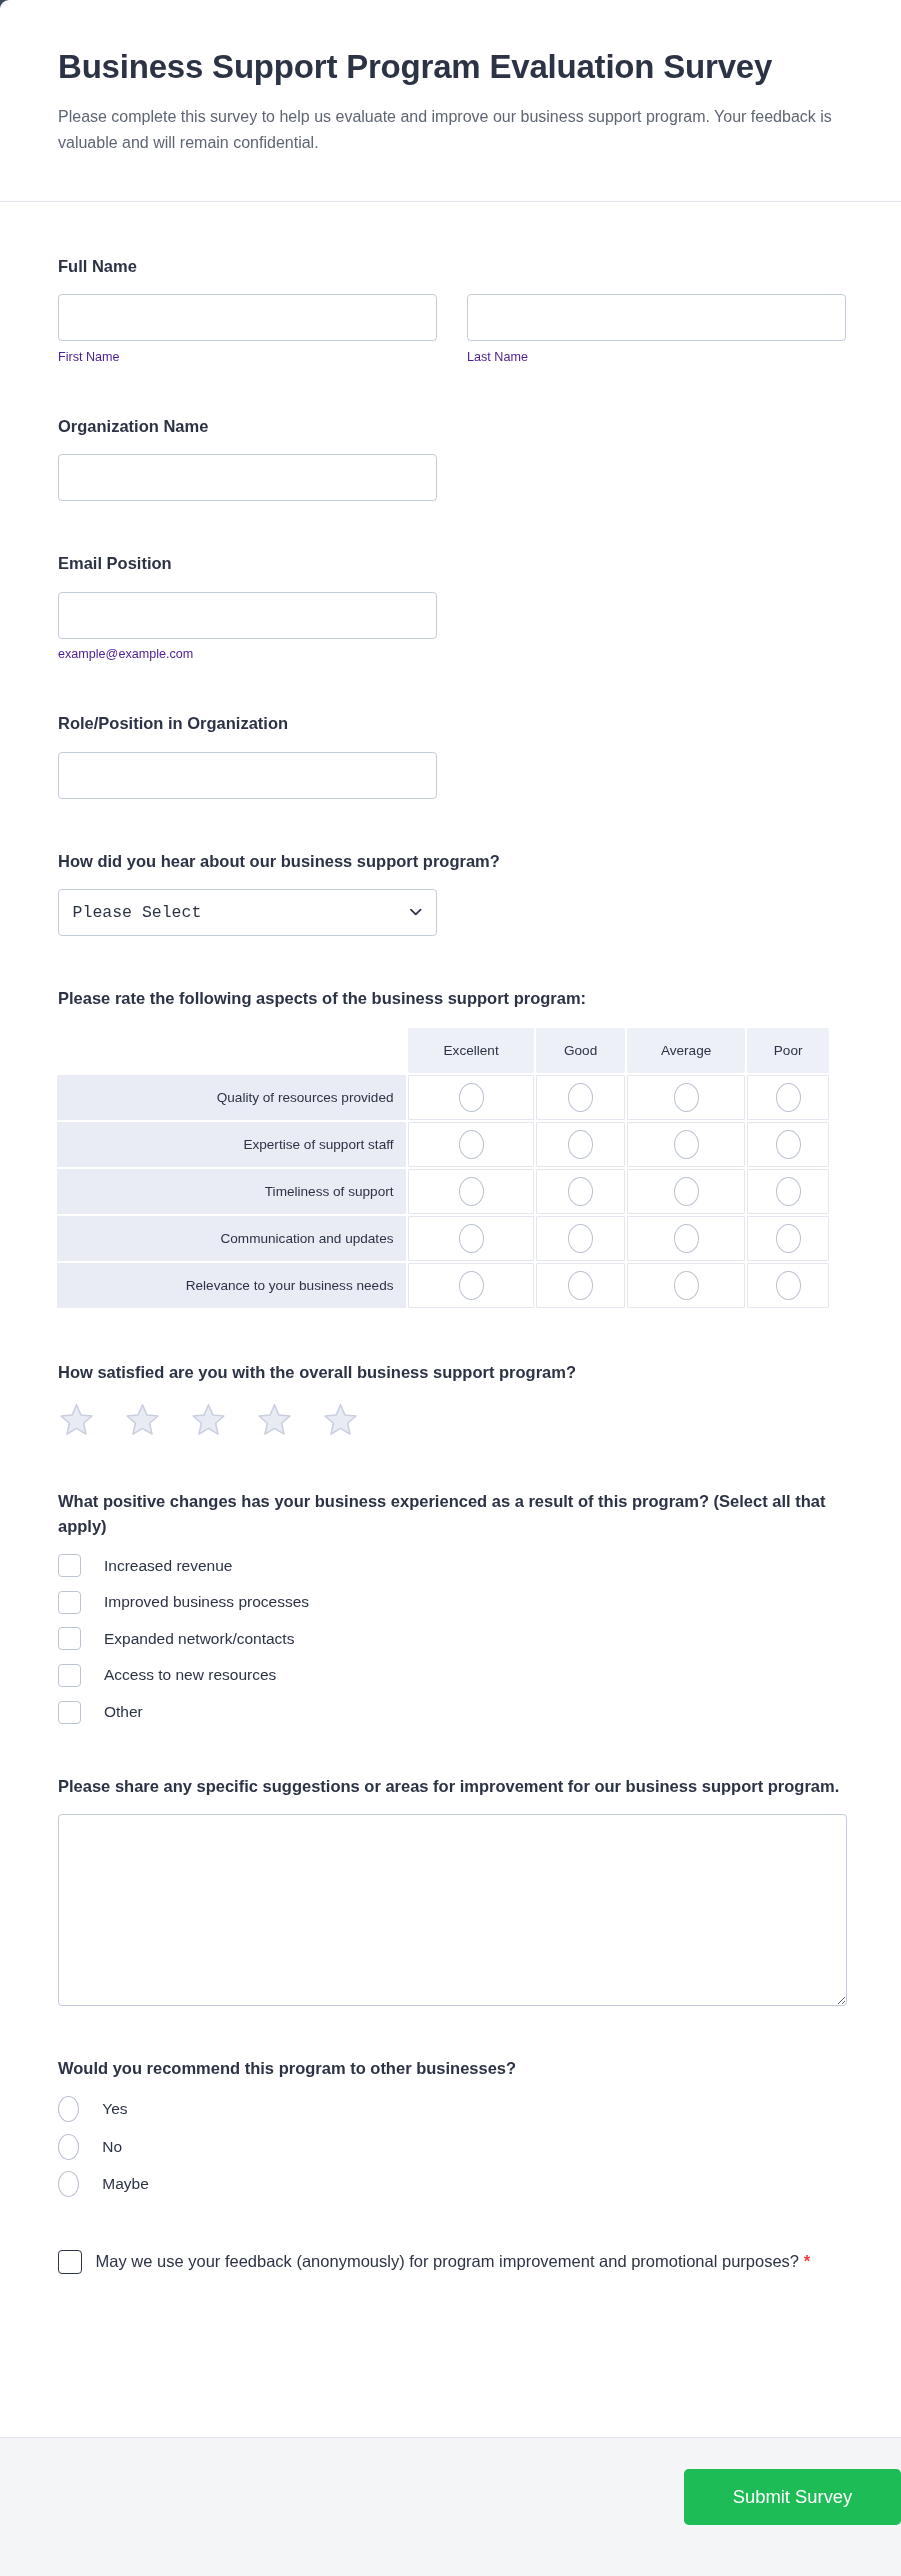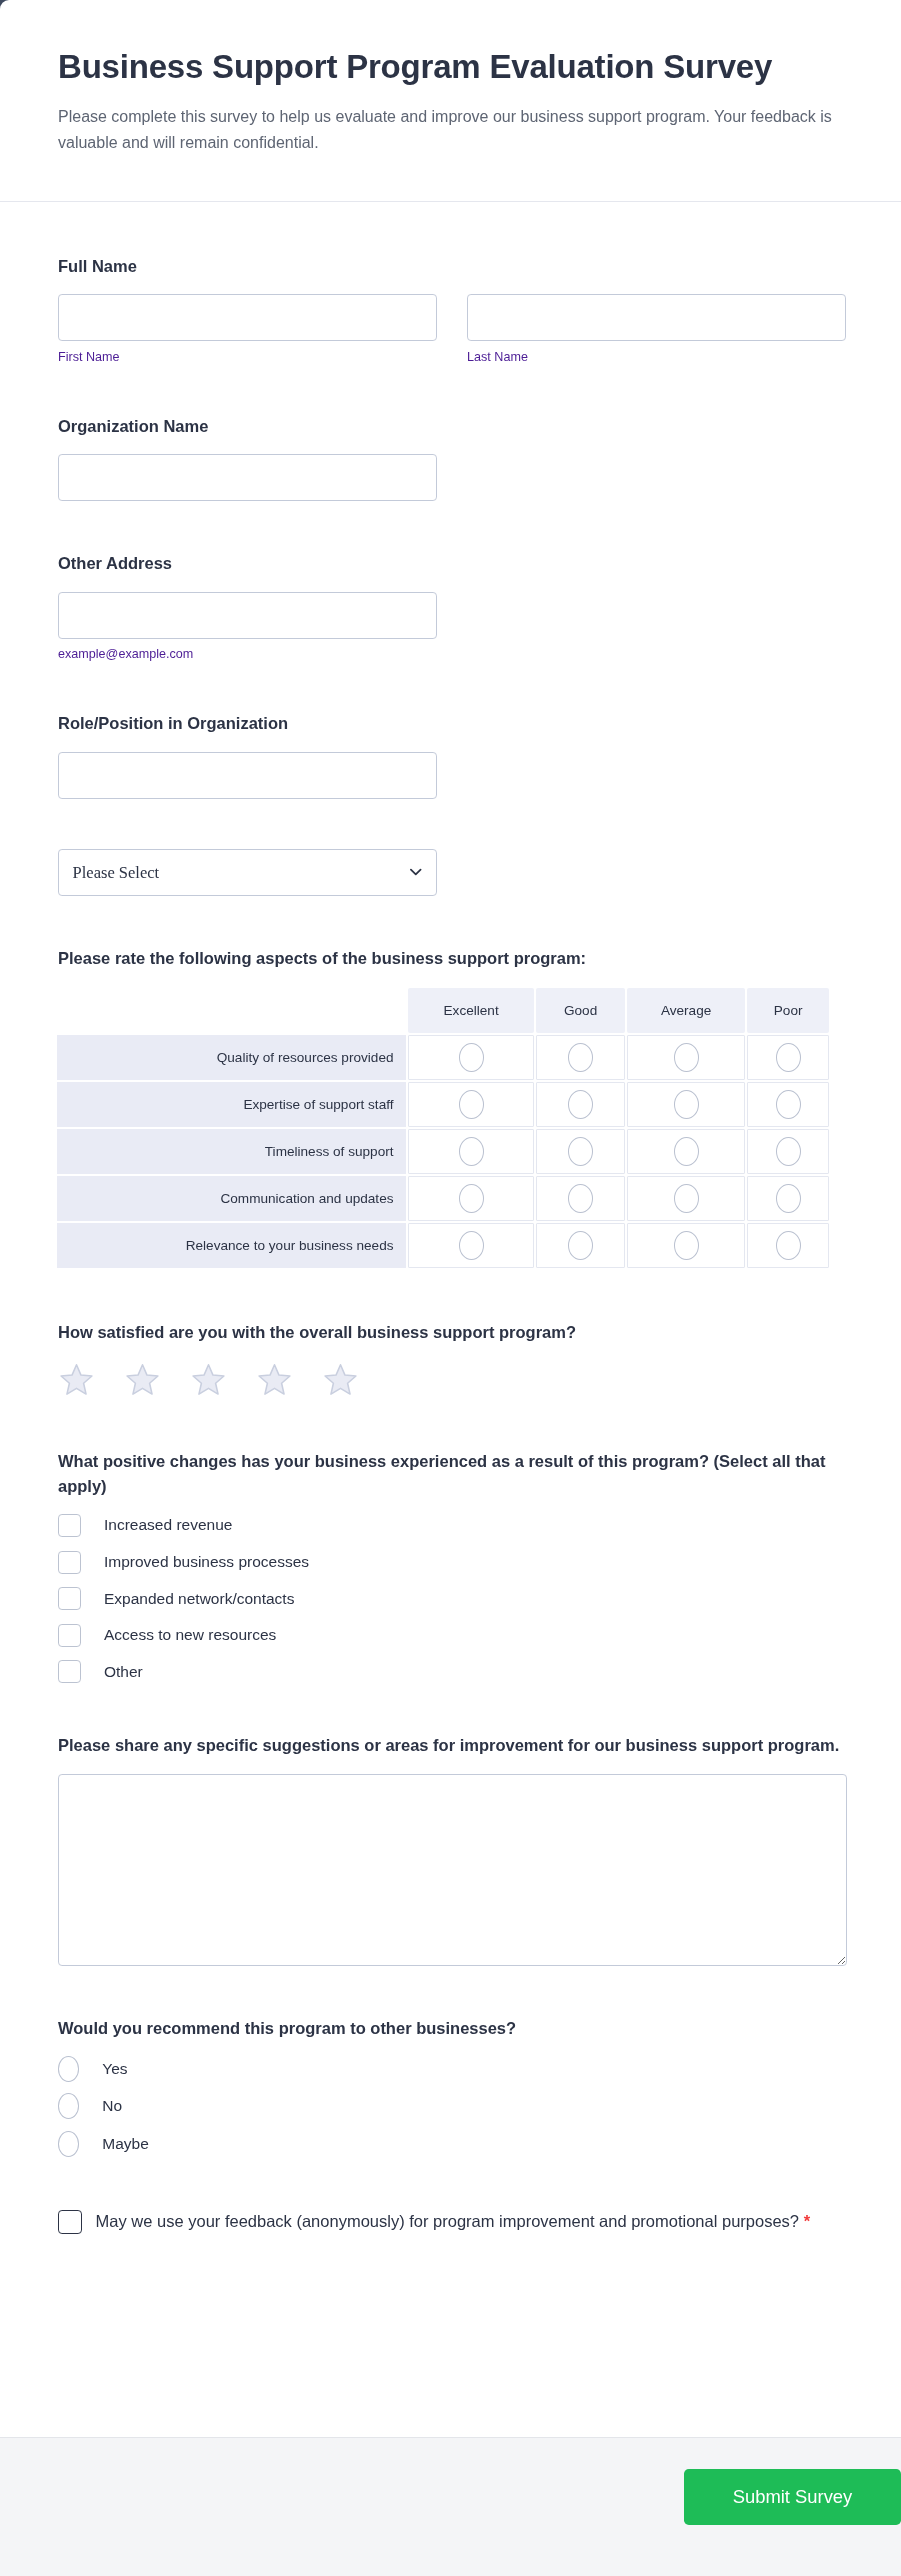--- a/index.html
+++ b/index.html
@@ -15,21 +15,21 @@
   .title{margin:0;font-size:33px;line-height:1.55;font-weight:700;color:#2c3345;letter-spacing:-0.2px;}
   .desc{margin:11.6px 0 0;font-size:16px;line-height:1.64;color:#5e6573;}
   .header-divider{border:0;border-top:1px solid #e5e7ee;margin:45px 0 0;width:100%;}
 
   
   main{padding:52px 54px 35px 58px;flex:1;}
   .qblock + .qblock{margin-top:50px;}
   .qlabel{display:block;font-size:16.5px;font-weight:600;line-height:1.5;color:#2c3345;margin:0 0 15.5px;}
 
   .input{height:47px;border:1px solid #c3cad9;border-radius:3.9px;background:#fff;box-sizing:border-box;
-         font-family:Liberation Serif, serif;font-size:15.5px;color:#2c3345;padding:0 13.6px;display:block;width:379px;}
+         font-family:Liberation Mono, monospace;font-size:15.5px;color:#2c3345;padding:0 13.6px;display:block;width:379px;}
   .name-row{display:flex;gap:30px;}
   .name-col{width:379px;}
   .sublabel{display:block;margin-top:8.7px;font-size:12.6px;color:#4c1d95;}
 
   .select-wrap{position:relative;width:379px;}
   select.input{appearance:none;-webkit-appearance:none;width:100%;padding-right:41px;font-size:16.5px;cursor:pointer;}
   .chevron{position:absolute;right:13.6px;top:50%;transform:translateY(-50%);width:15.5px;height:15.5px;pointer-events:none;}
 
   
   table.matrix{border-collapse:separate;border-spacing:2.9px;table-layout:fixed;margin:13.6px 0 0 -2.9px;}
@@ -92,31 +92,32 @@
         </div>
       </div>
     </div>
 
     <div class="qblock">
       <span class="qlabel">Organization Name</span>
       <input class="input" type="text" style="">
     </div>
 
     <div class="qblock">
-      <span class="qlabel">Other Address</span>
+      <span class="qlabel">Email Position</span>
       <input class="input" type="text" style="">
       <span class="sublabel">example@example.com</span>
     </div>
 
     <div class="qblock">
       <span class="qlabel">Role/Position in Organization</span>
       <input class="input" type="text" style="">
     </div>
 
     <div class="qblock">
+      <span class="qlabel">How did you hear about our business support program?</span>
       <div class="select-wrap">
         <select class="input"><option>Please Select</option></select>
         <svg class="chevron" viewBox="0 0 16 16">
           <path d="M3 5.5l5 5 5-5" fill="none" stroke="#2c3345" stroke-width="1.8" stroke-linecap="round" stroke-linejoin="round"></path>
         </svg>
       </div>
     </div>
 
     <div class="qblock">
       <span class="qlabel">Please rate the following aspects of the business support program:</span>

